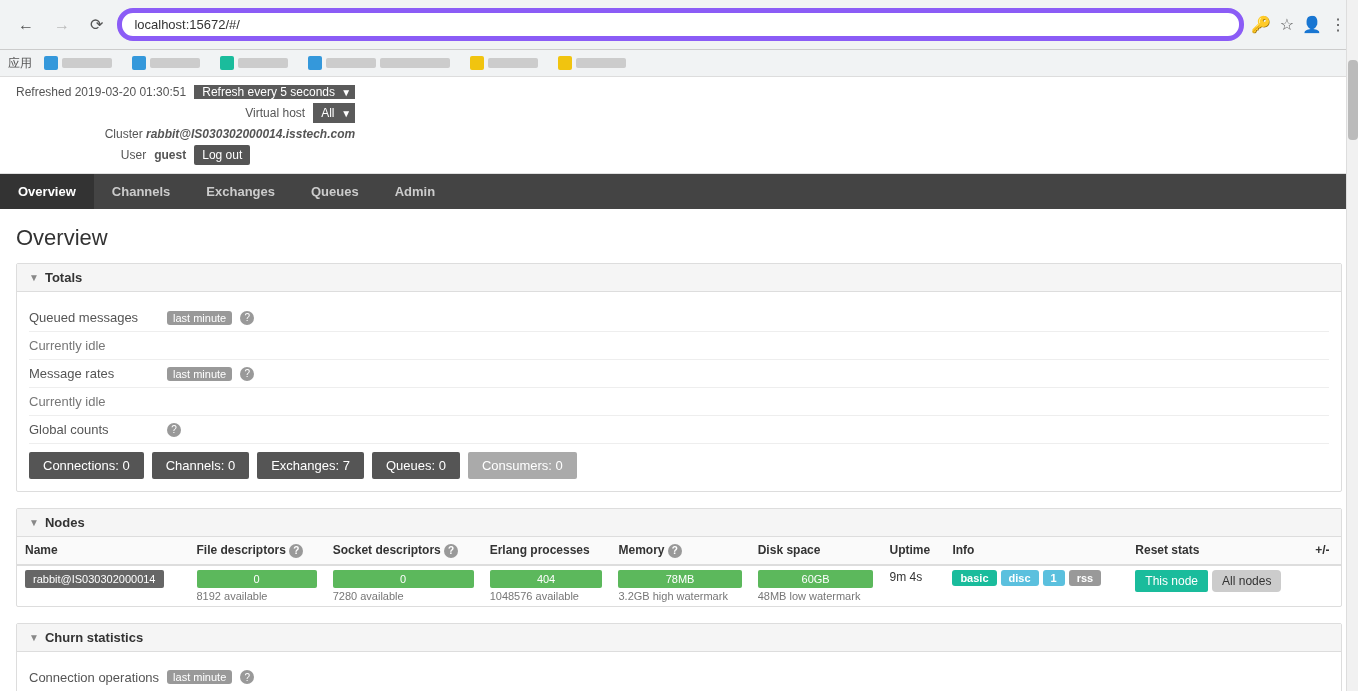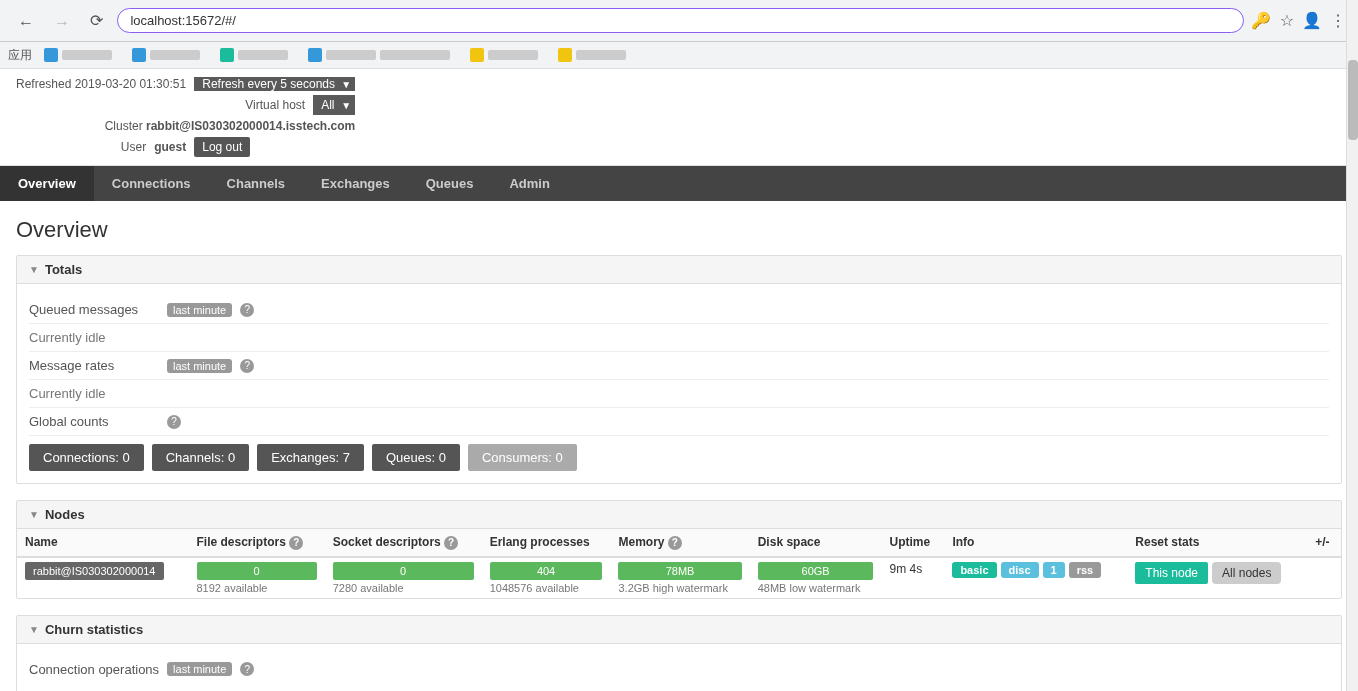--- a/index.html
+++ b/index.html
@@ -18,21 +18,21 @@
       background: none;
       border: none;
       cursor: pointer;
       color: #555;
       font-size: 16px;
       padding: 2px 6px;
     }
     .nav-btn:disabled { color: #bbb; }
     .address-bar {
       background: #fff;
-      border: 1px solid #8b5cf6;
+      border: 5px solid #8b5cf6;
       border-radius: 16px;
       padding: 4px 12px;
       flex: 1;
       font-size: 13px;
       color: #333;
     }
     .browser-icons { display: flex; gap: 8px; color: #555; font-size: 16px; }
 
     
     .bookmarks-bar {
@@ -142,21 +142,21 @@
       content: '▼';
       position: absolute;
       right: 4px;
       top: 50%;
       transform: translateY(-50%);
       color: #fff;
       font-size: 10px;
       pointer-events: none;
     }
     .cluster-row { margin-bottom: 4px; }
-    .cluster-row strong { font-weight: bold; }
+    .cluster-row strong { font-weight: bold; font-style: italic; }
     .user-row { display: flex; align-items: center; justify-content: center; gap: 8px; }
     .logout-btn {
       background: #555;
       color: #fff;
       border: none;
       padding: 3px 8px;
       font-size: 12px;
       cursor: pointer;
       border-radius: 2px;
     }
@@ -392,21 +392,20 @@
       <div class="user-row">
         <span>User</span>
         <strong>guest</strong>
         <button class="logout-btn">Log out</button>
       </div>
     </div>
   </div>
 
   <div class="nav-bar">
     <a class="nav-item active">Overview</a>
-    <a class="nav-item">Connections</a>
     <a class="nav-item">Channels</a>
     <a class="nav-item">Exchanges</a>
     <a class="nav-item">Queues</a>
     <a class="nav-item">Admin</a>
   </div>
 
   <div class="content">
     <h1 class="page-title">Overview</h1>
 
     <div class="section">

